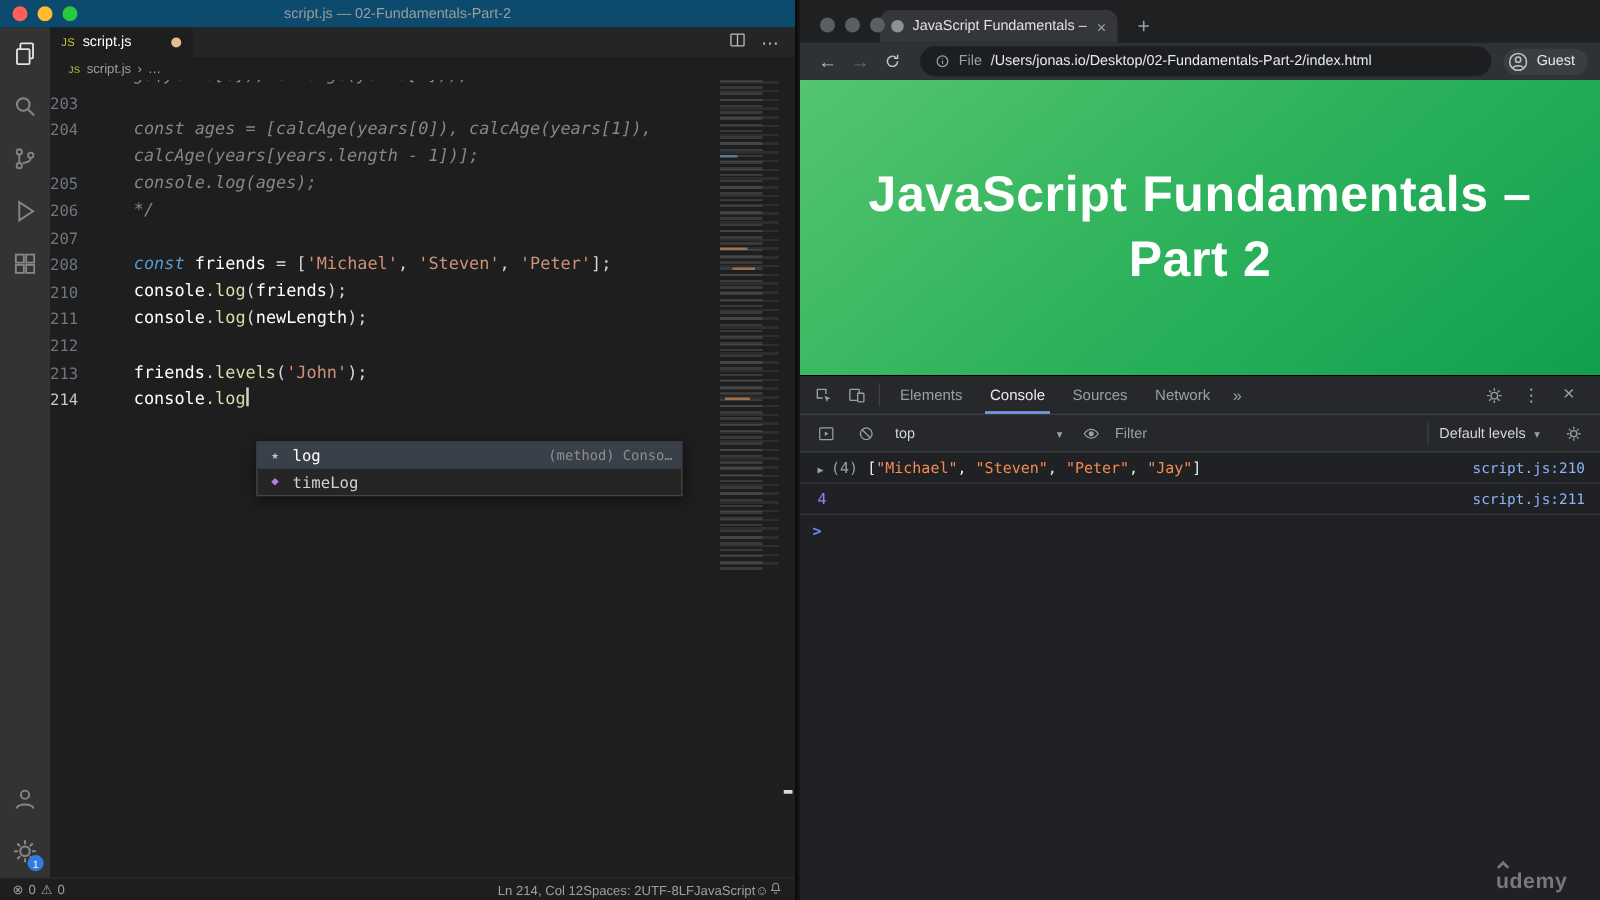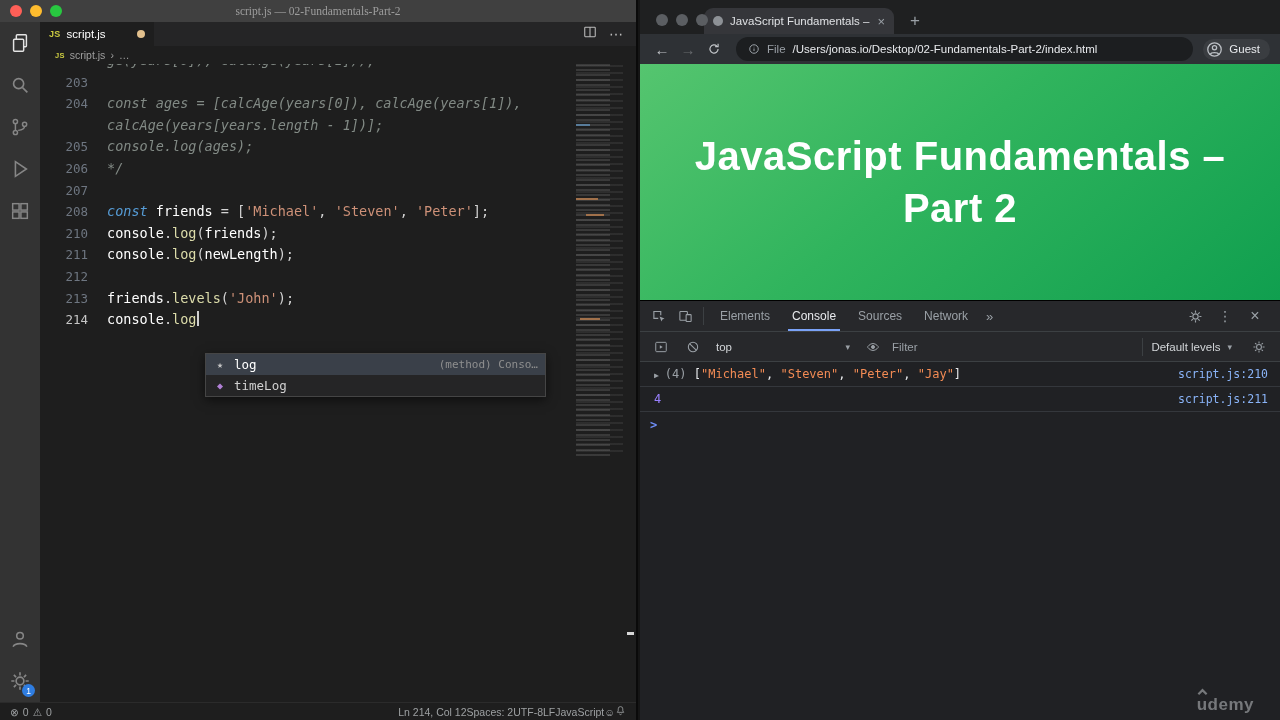--- a/index.html
+++ b/index.html
@@ -1,53 +1,53 @@
 <!DOCTYPE html>
 <html><head>
 <meta charset="utf-8">
 <style>
   * { box-sizing: border-box; margin: 0; padding: 0; }
   html,body { width:1280px; height:720px; overflow:hidden; background:#151515;
     font-family:"Liberation Sans", sans-serif; -webkit-font-smoothing:antialiased; }
 
   
   #vscode { position:absolute; left:0; top:0; width:638px; height:720px; background:#1e1e1e; border-right:2px solid #0a0a0a; }
-  .vtitle { height:22px; background:#404040; display:flex; align-items:center; justify-content:center;
-    color:#9d9d9d; font-size:11.5px; position:relative;font-family:Liberation Serif, serif; }
+  .vtitle { height:22px; background:#0c4a6e; display:flex; align-items:center; justify-content:center;
+    color:#9d9d9d; font-size:11.5px; position:relative; }
   .lights { position:absolute; left:10px; top:5px; display:flex; gap:8px; }
   .light { width:12px; height:12px; border-radius:50%; }
   .light.red{background:#ff5f57}.light.yellow{background:#febc2e}.light.green{background:#28c840}
 
   .vbody { display:flex; height:680px; }
   .activity { width:40px; background:#333333; display:flex; flex-direction:column; align-items:center; }
   .act-ic { width:40px; height:42px; display:flex; align-items:center; justify-content:center; color:#868686; position:relative; }
   .act-ic.active { color:#e4e4e4; }
   .act-ic svg { width:22px; height:22px; }
   .act-bottom { margin-top:auto; }
   .badge { position:absolute; right:5px; bottom:5px; width:13px; height:13px; border-radius:50%;
     background:#2f7de1; color:#fff; font-size:8.5px; display:flex; align-items:center; justify-content:center; }
 
   .vmain { flex:1; display:flex; flex-direction:column; min-width:0; position:relative; }
   .tabstrip { height:24px; background:#252526; display:flex; align-items:stretch; }
   .vtab { width:114px; background:#1e1e1e; display:flex; align-items:center; gap:6px; padding:0 9px;
     color:#fff; font-size:11.5px; }
-  .jsbadge { color:#cbcb41; font-weight:bold; font-size:9px; letter-spacing:.3px; }
+  .jsbadge { color:#cbcb41; font-weight:normal; font-size:9px; letter-spacing:.3px; }
   .mod-dot { width:8px; height:8px; border-radius:50%; background:#e2c08d; margin-left:auto; }
   .strip-actions { margin-left:auto; display:flex; align-items:center; gap:12px; padding-right:12px; color:#bdbdbd; }
   .strip-actions svg { width:14px; height:14px; }
   .strip-more { font-size:14px; letter-spacing:1px; }
 
   .breadcrumb { height:18px; background:#1e1e1e; display:flex; align-items:center; gap:5px;
     padding-left:15px; color:#9f9f9f; font-size:10.5px; }
   .breadcrumb .jsbadge { font-size:7.5px; }
 
   .editor { flex:1; position:relative; overflow:hidden; font-family:"DejaVu Sans Mono", monospace; font-size:13.5px; }
   .code-lines { position:absolute; left:0; top:0; right:64px; margin-top:-14px; }
   .cline { display:flex; height:21.6px; line-height:21.6px; }
-  .ln { width:48px; text-align:right; color:#6e7681; flex:none; font-size:12.5px; }
+  .ln { width:48px; color:#6e7681; flex:none; font-size:12.5px; }
   .ln.on { color:#c6c6c6; }
   .ct { padding-left:19px; white-space:pre; }
   .tk-cm { color:#828a85; font-style:italic; }
   .tk-kw { color:#569cd6; font-style:italic; }
   .tk-vr { color:#ffffff;text-align:right; }
   .tk-fn { color:#dcdcaa; }
   .tk-st { color:#ce9178; }
   .tk-pl { color:#d4d4d4; }
   .caret { display:inline-block; width:2px; height:15px; background:#cfcfcf; vertical-align:-2px; margin-left:1px; }
 

